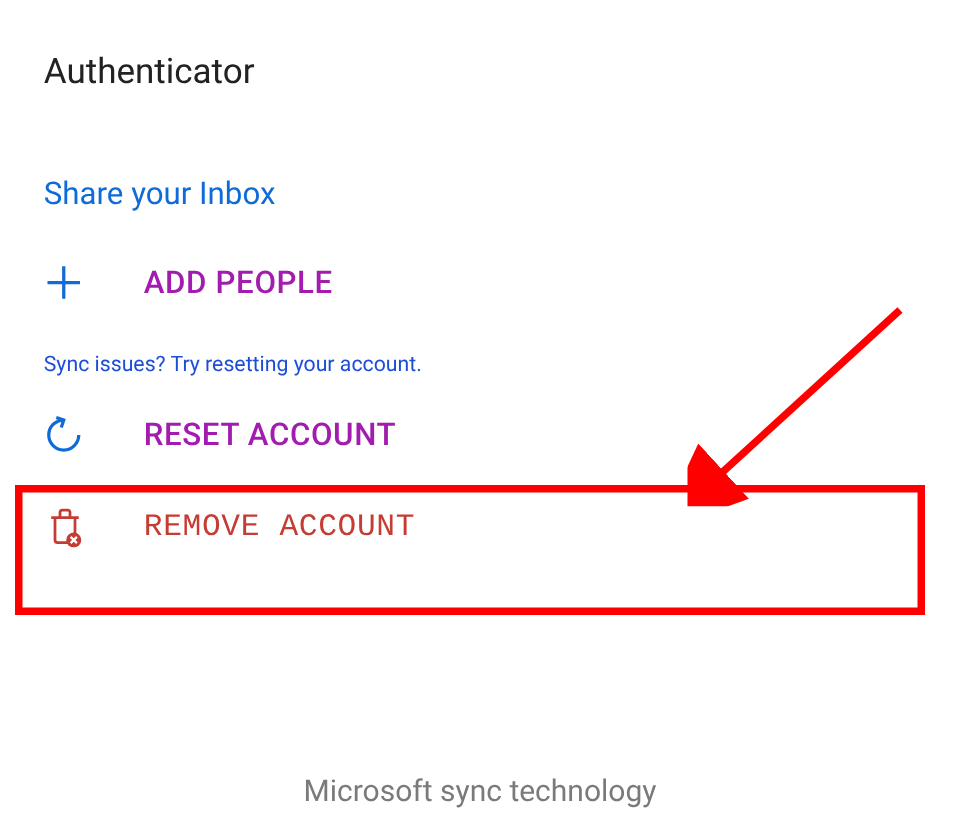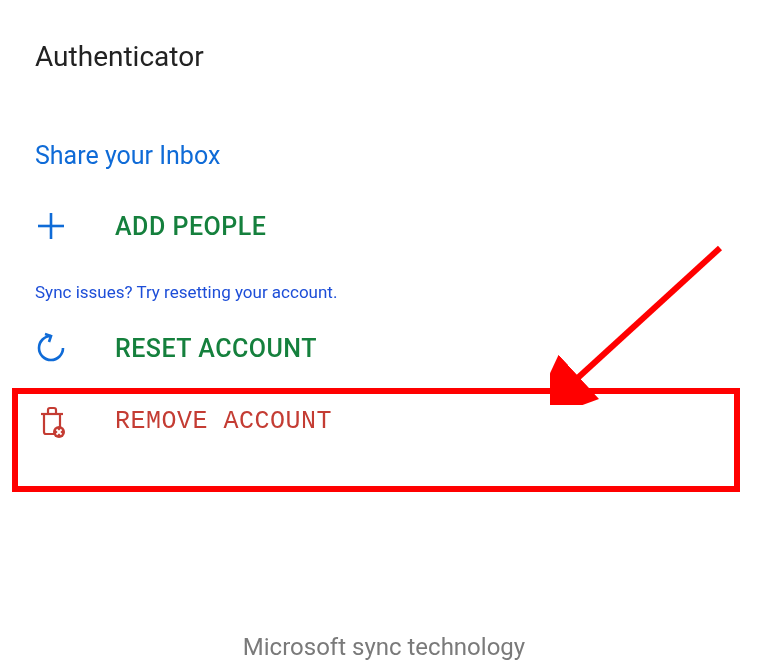--- a/index.html
+++ b/index.html
@@ -34,30 +34,30 @@
       width: 40px;
       display: flex;
       align-items: center;
       justify-content: flex-start;
     }
     .row .label {
       font-size: 25px;
       font-weight: 500;
       letter-spacing: 0.5px;
     }
-    .blue { color: #15803d; }
+    .blue { color: #a21caf; }
     .red  { color: #c43c33; font-family: Liberation Mono, monospace; }
     .hint {
       font-size: 17px;
       color: #1d4ed8;
       padding: 20px 5px 10px 5px;
     }
     .footer {
       position: absolute;
-      bottom: 10px;
+      bottom: 24px;
       left: 0; right: 0;
       text-align: center;
       font-size: 24px;
       color: #7a7a7a;
     }
     .highlight-box {
       position: absolute;
       border: 6px solid #ff0000;
       pointer-events: none;
     }

